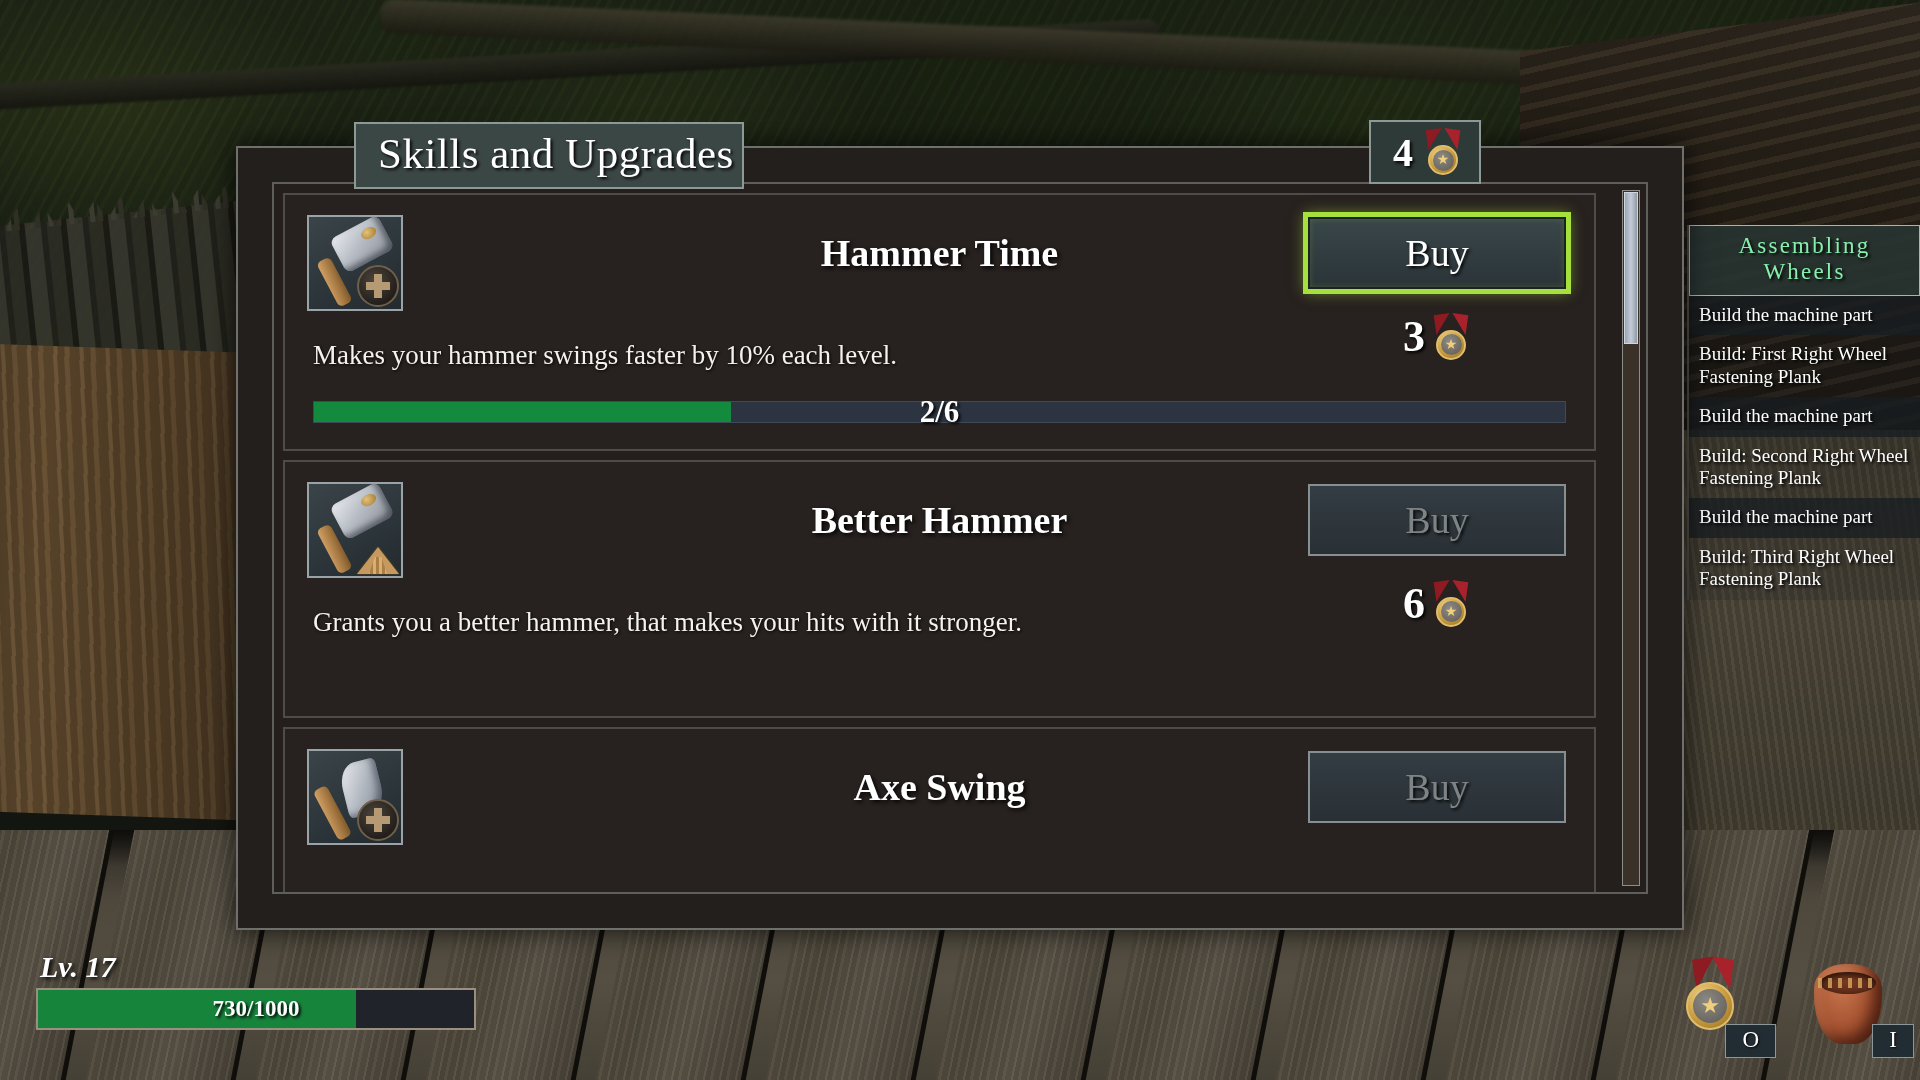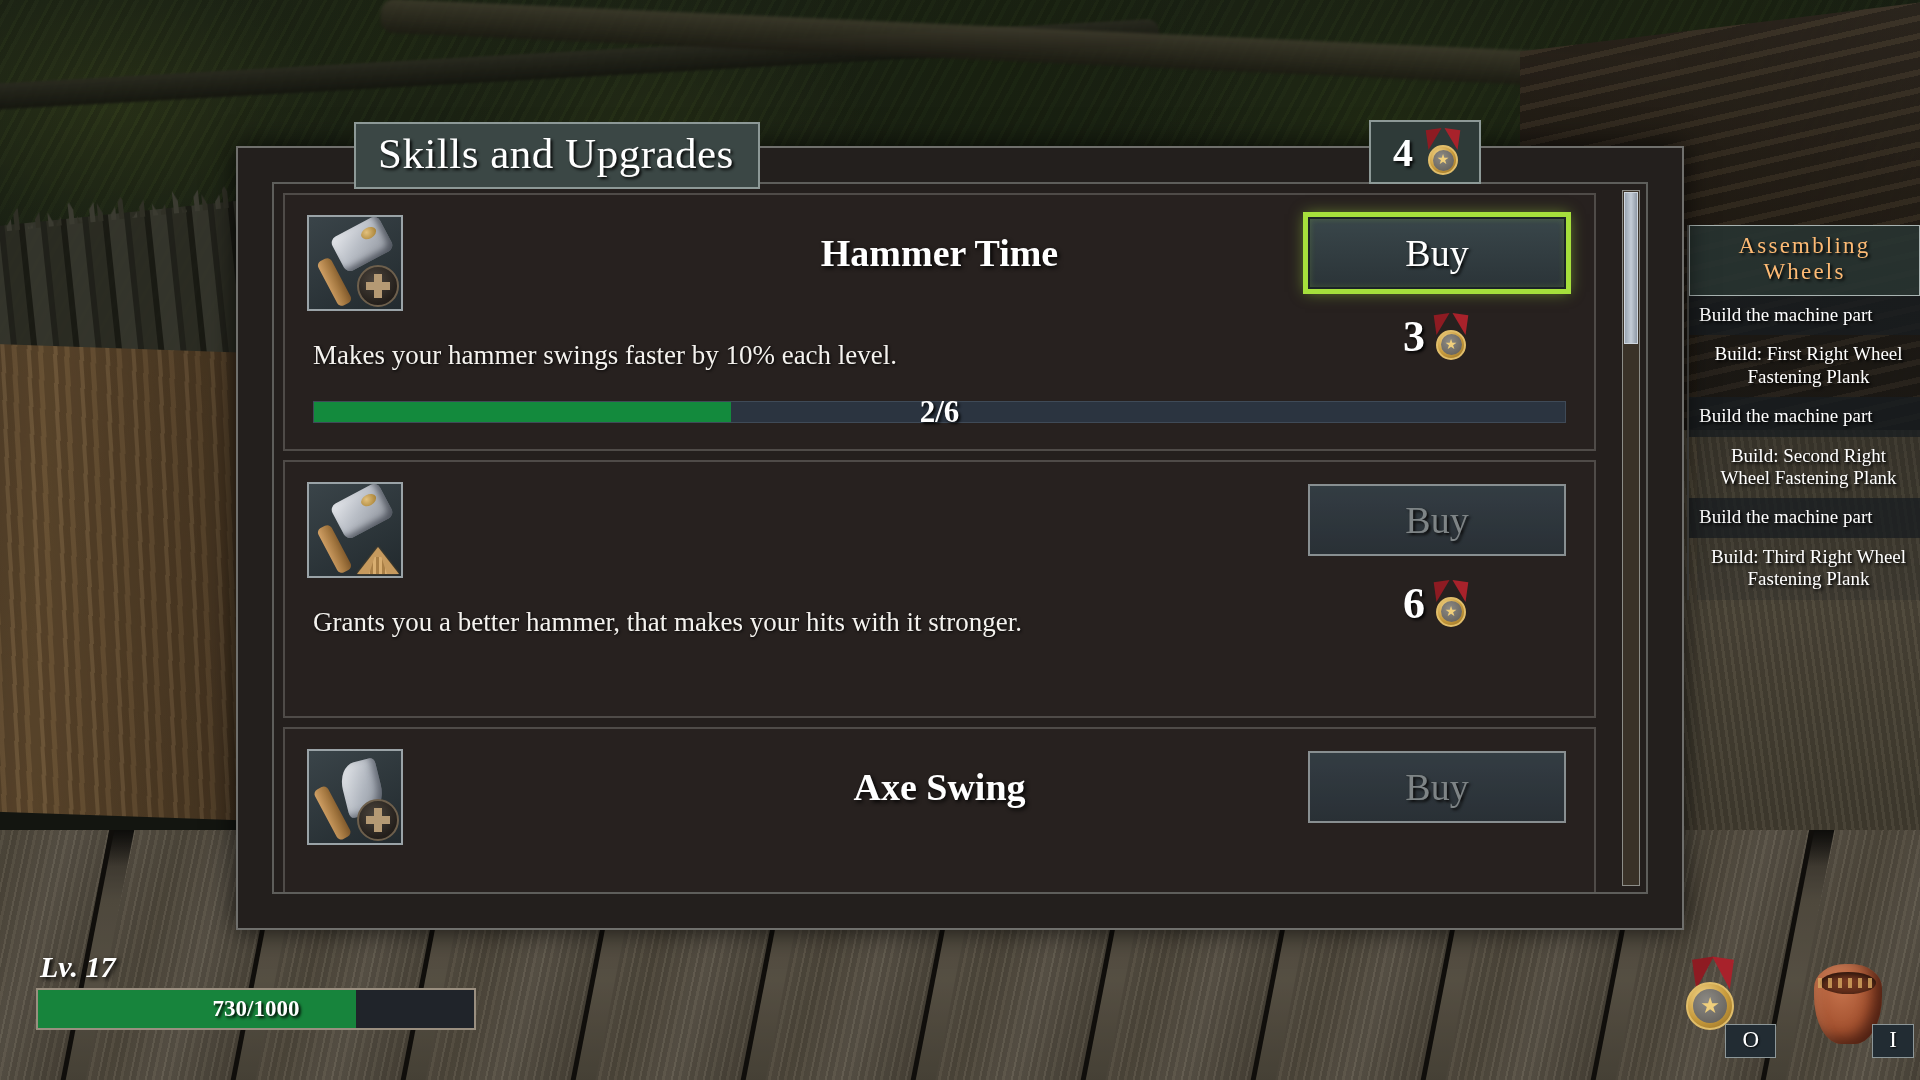--- a/index.html
+++ b/index.html
@@ -124,21 +124,21 @@
     position:absolute; left:236px; top:146px; width:1448px; height:784px;
     background:#231f1d;
     border:2px solid #6f6f6c;
     box-shadow:0 0 26px rgba(0,0,0,.75);
     z-index:20;
   }
   #panel-title {
     position:absolute; left:354px; top:122px; z-index:25;
     background:#3b4745;
     border:2px solid #8d9997;
-    padding:5px 24px 9px 22px;
+    padding:5px 8px 9px 22px;
     color:#ffffff;
     font-size:43px;
     letter-spacing:.5px;
     text-shadow:2px 2px 3px rgba(0,0,0,.9);
     white-space:nowrap;
   }
   #medal-counter {
     position:absolute; left:1369px; top:120px; z-index:25;
     background:#2e3a38;
     border:2px solid #8d9997;
@@ -256,34 +256,34 @@
 
   
   #quest-panel {
     position:absolute; left:1687px; top:225px; width:233px;
     z-index:15;
     border-left:2px solid #4e4e4a;
   }
   #quest-header {
     background:rgba(40,52,50,.88);
     border:1px solid #a9b4b2;
-    color:#fdba74;
+    color:#86efac;
     font-size:23px; letter-spacing:2.2px;
     text-align:center; padding:7px 6px 9px 6px;
     text-shadow:2px 2px 3px rgba(0,0,0,.95);
     line-height:1.15;
   }
   .quest-row {
     padding:8px 10px 9px 10px;
     font-size:19px; color:#ffffff;
     text-shadow:2px 2px 3px rgba(0,0,0,1);
     line-height:1.18;
   }
   .quest-row.head { background:rgba(24,29,33,.80); text-align:left; }
-  .quest-row.sub  { background:rgba(24,29,33,.18); text-align:center;margin-left:8px; }
+  .quest-row.sub  { background:rgba(24,29,33,.18); text-align:left; }
 
   
   #hud-level {
     position:absolute; left:36px; bottom:50px; z-index:30; width:460px;
   }
   #hud-level .lv {
     color:#ffffff; font-size:30px; font-style:italic; font-weight:bold;
     text-shadow:2px 2px 4px rgba(0,0,0,1); margin-bottom:4px; padding-left:4px;
   }
   #xp-bar {
@@ -469,20 +469,21 @@
         <div class="skill-card">
           <div class="skill-icon-box">
             <span class="ico">
               <span class="head-sq">
                 <span class="eye"></span>
               </span>
               <span class="handle"></span>
             </span>
             <span class="badge-tri"></span>
           </div>
+          <div class="skill-title">Better Hammer</div>
           <div class="skill-desc">Grants you a better hammer, that makes your hits with it stronger.</div>
           <div class="buy-zone">
             <div class="buy-btn disabled">Buy</div>
             <div class="cost-row">
               <span class="num">6</span>
               <span class="medal" style="width:40px;height:46px;">
                 <span class="ribbon-l"></span>
                 <span class="ribbon-r"></span>
                 <span class="disc" style="top:16px;width:30px;height:30px;">
                   <span class="inner" style="width:21px;height:21px;">

